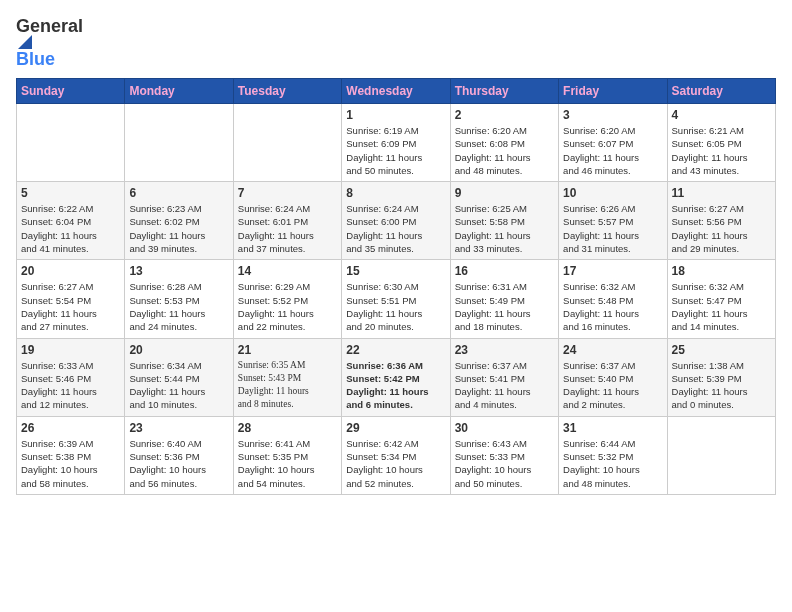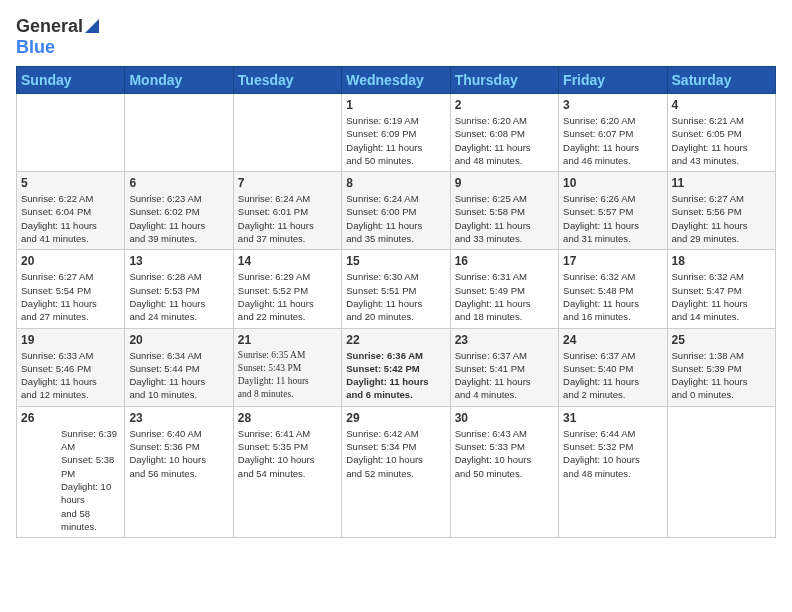--- a/index.html
+++ b/index.html
@@ -33,22 +33,22 @@
       font-size: 14px;
       color: #555;
     }
     .calendar {
       width: 100%;
       border-collapse: collapse;
       border: 1px solid #ccc;
     }
     .calendar th {
       background: #2255aa;
-      color: #7dd3fc;
-      font-size: 14px;
+      color: #f9a8d4;
+      font-size: 12px;
       padding: 5px 4px;
       text-align: left;
       border: 1px solid #1a4488;
     }
     .calendar td {
       width: 107px;
       vertical-align: top;
       border: 1px solid #ccc;
       padding: 4px;
       font-size: 10px;
@@ -75,21 +75,21 @@
     }
     .row-alt td {
       background: #efefef;
     }
   </style>
 </head>
 <body>
 
 <div class="header">
   <div class="logo">
-    <div style="display:flex;align-items:center;">
+    <div style="display:flex;align-items:flex-start;flex-direction:column;">
       <span style="font-size:18px;font-weight:bold;color:#333;">General</span>
       <svg width="14" height="14" viewBox="0 0 14 14" style="margin-left:2px;margin-top:-2px;">
         <polygon points="0,14 14,14 14,0" fill="#2255aa"></polygon>
       </svg>
     </div>
     <div>
       <span style="font-size:18px;font-weight:bold;color:#3b82f6;">Blue</span>
     </div>
   </div>
   <div class="title-block">
@@ -293,21 +293,21 @@
           <span class="day-num">25</span>
           <div class="cell-text" style="white-space: pre-line;">Sunrise: 1:38 AM
 Sunset: 5:39 PM
 Daylight: 11 hours
 and 0 minutes.</div>
         </td>
       </tr>
       <tr>
         <td>
           <span class="day-num">26</span>
-          <div class="cell-text" style="white-space: pre-line; margin-left: 40px;">Sunrise: 6:39 AM
+          <div class="cell-text" style="white-space: pre-line;">Sunrise: 6:39 AM
 Sunset: 5:38 PM
 Daylight: 10 hours
 and 58 minutes.</div>
         </td>
         <td>
           <span class="day-num">23</span>
           <div class="cell-text" style="white-space: pre-line;">Sunrise: 6:40 AM
 Sunset: 5:36 PM
 Daylight: 10 hours
 and 56 minutes.</div>

